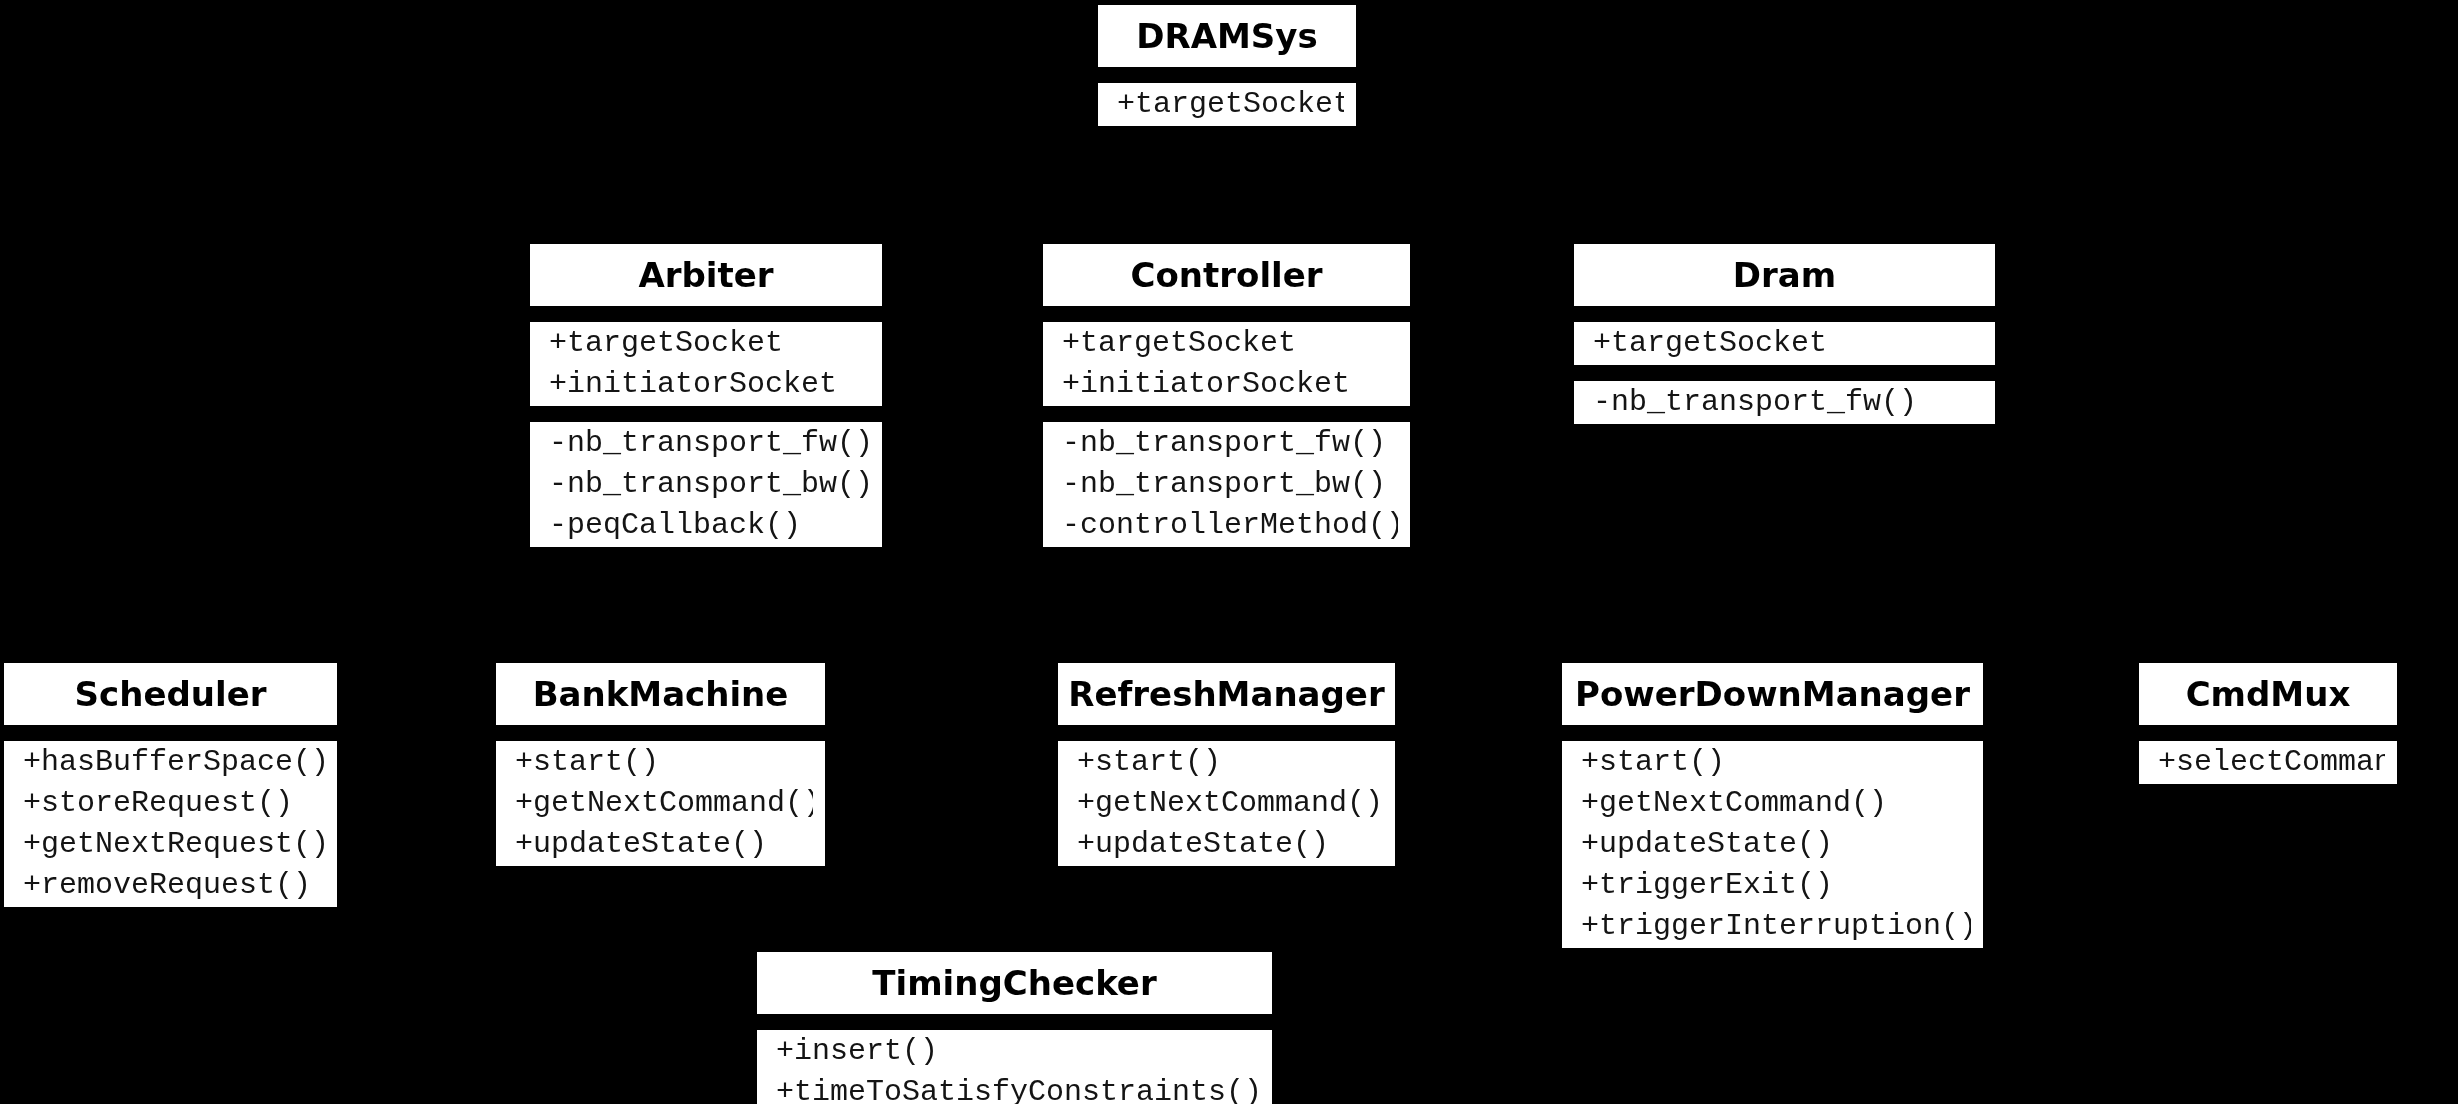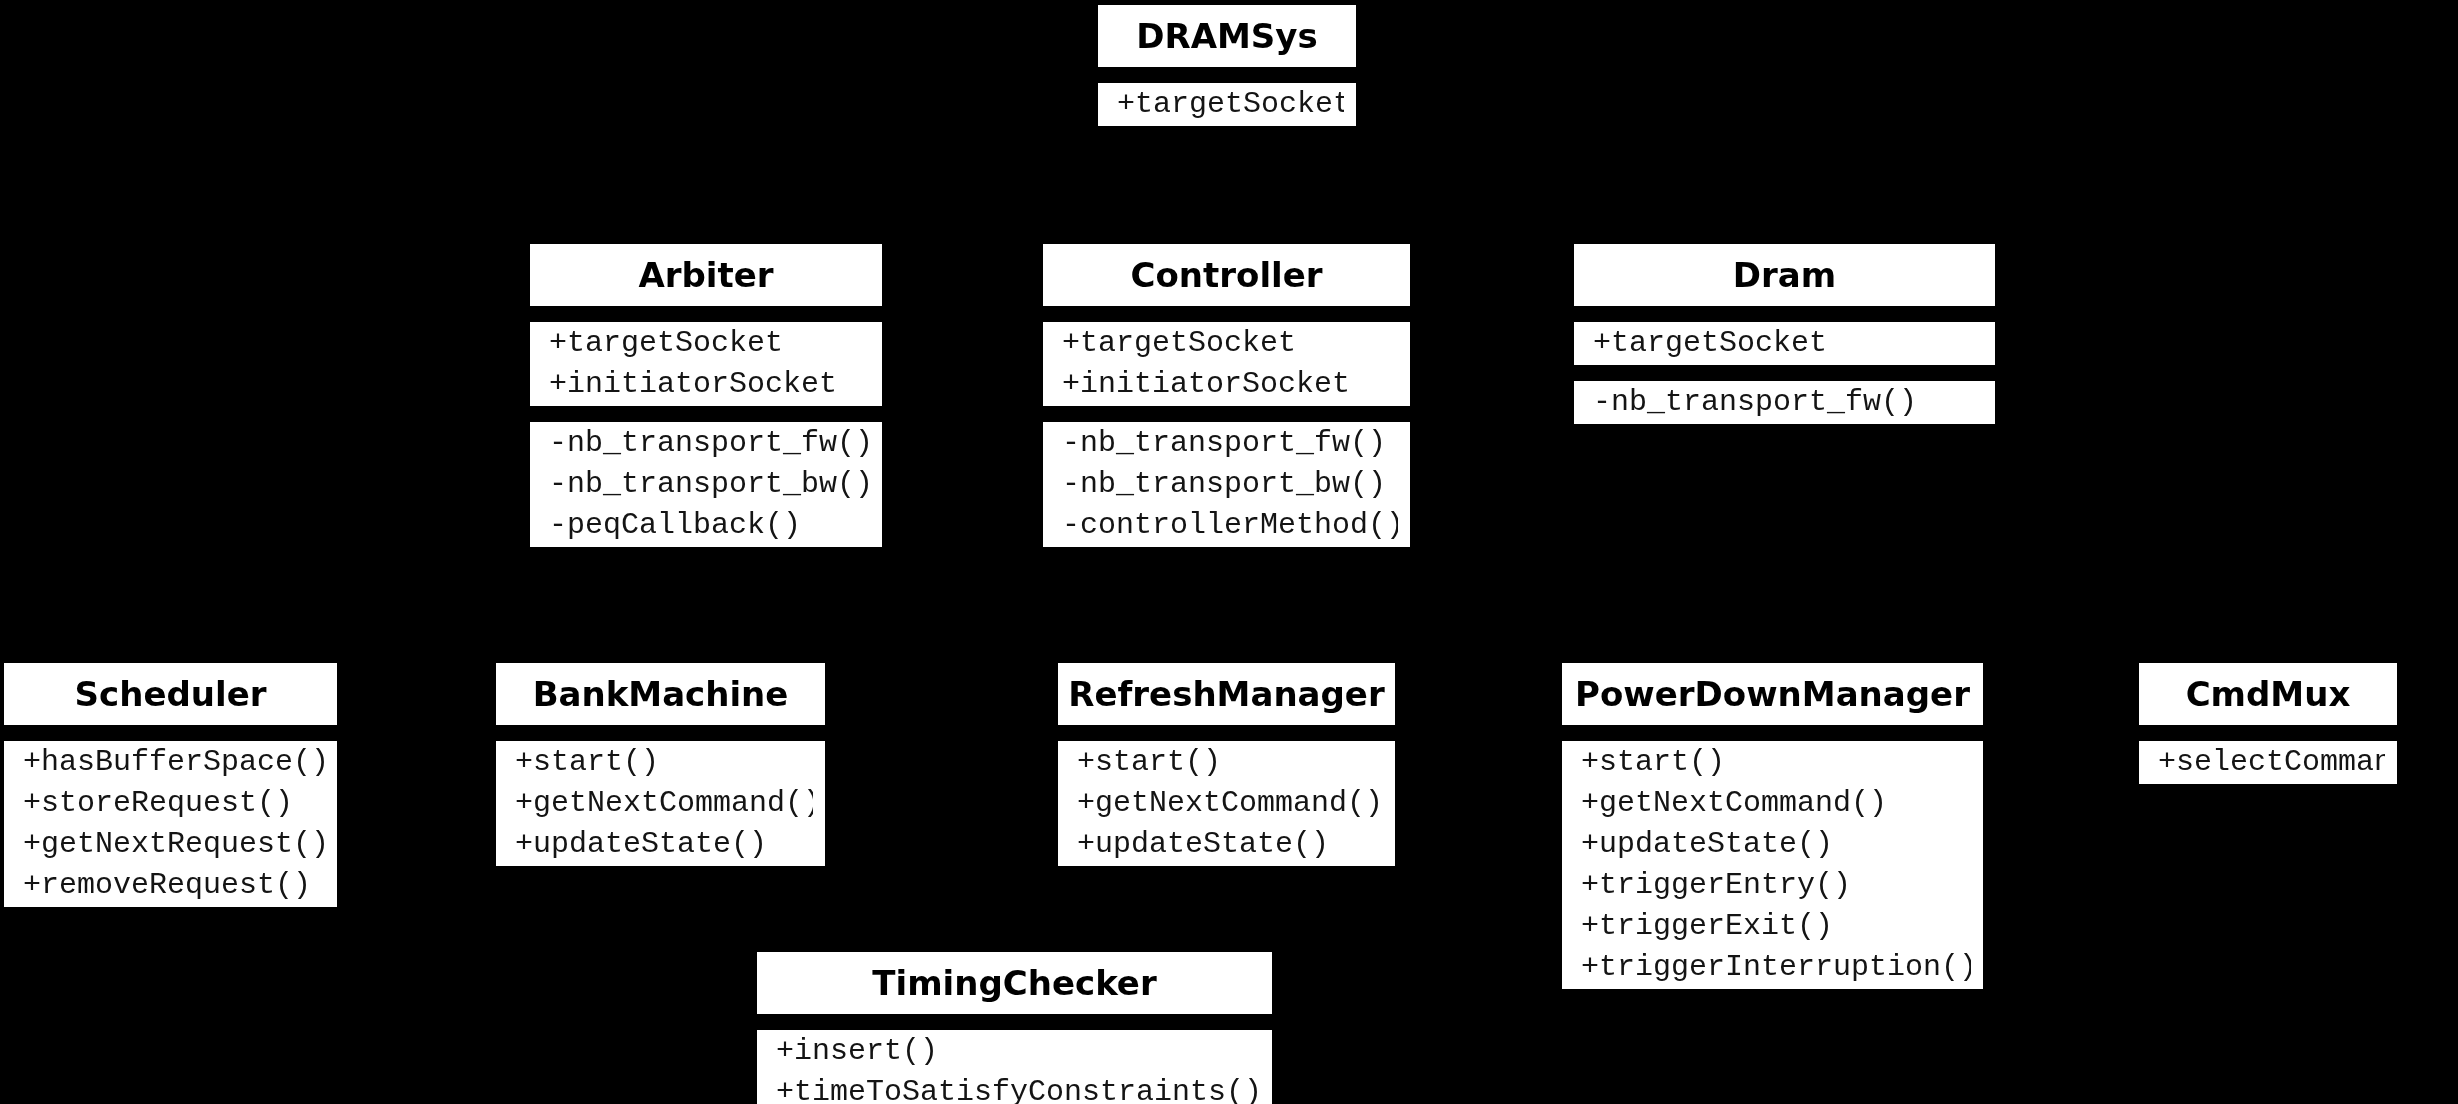--- a/index.html
+++ b/index.html
@@ -114,21 +114,20 @@
         <div class="uml-member">+getNextCommand()</div>
         <div class="uml-member">+updateState()</div>
       </div>
     </div>
     <div class="uml-class" style="left: 1562px; top: 663px; width: 421px;">
     <div class="uml-title">PowerDownManager</div>
   <div class="uml-compartment">
         <div class="uml-member">+start()</div>
         <div class="uml-member">+getNextCommand()</div>
         <div class="uml-member">+updateState()</div>
-        <div class="uml-member">+triggerEntry()</div>
         <div class="uml-member">+triggerExit()</div>
         <div class="uml-member">+triggerInterruption()</div>
       </div>
     </div>
     <div class="uml-class" style="left: 2139px; top: 663px; width: 258px;">
     <div class="uml-title">CmdMux</div>
   <div class="uml-compartment">
         <div class="uml-member">+selectCommand()</div>
       </div>
     </div>

